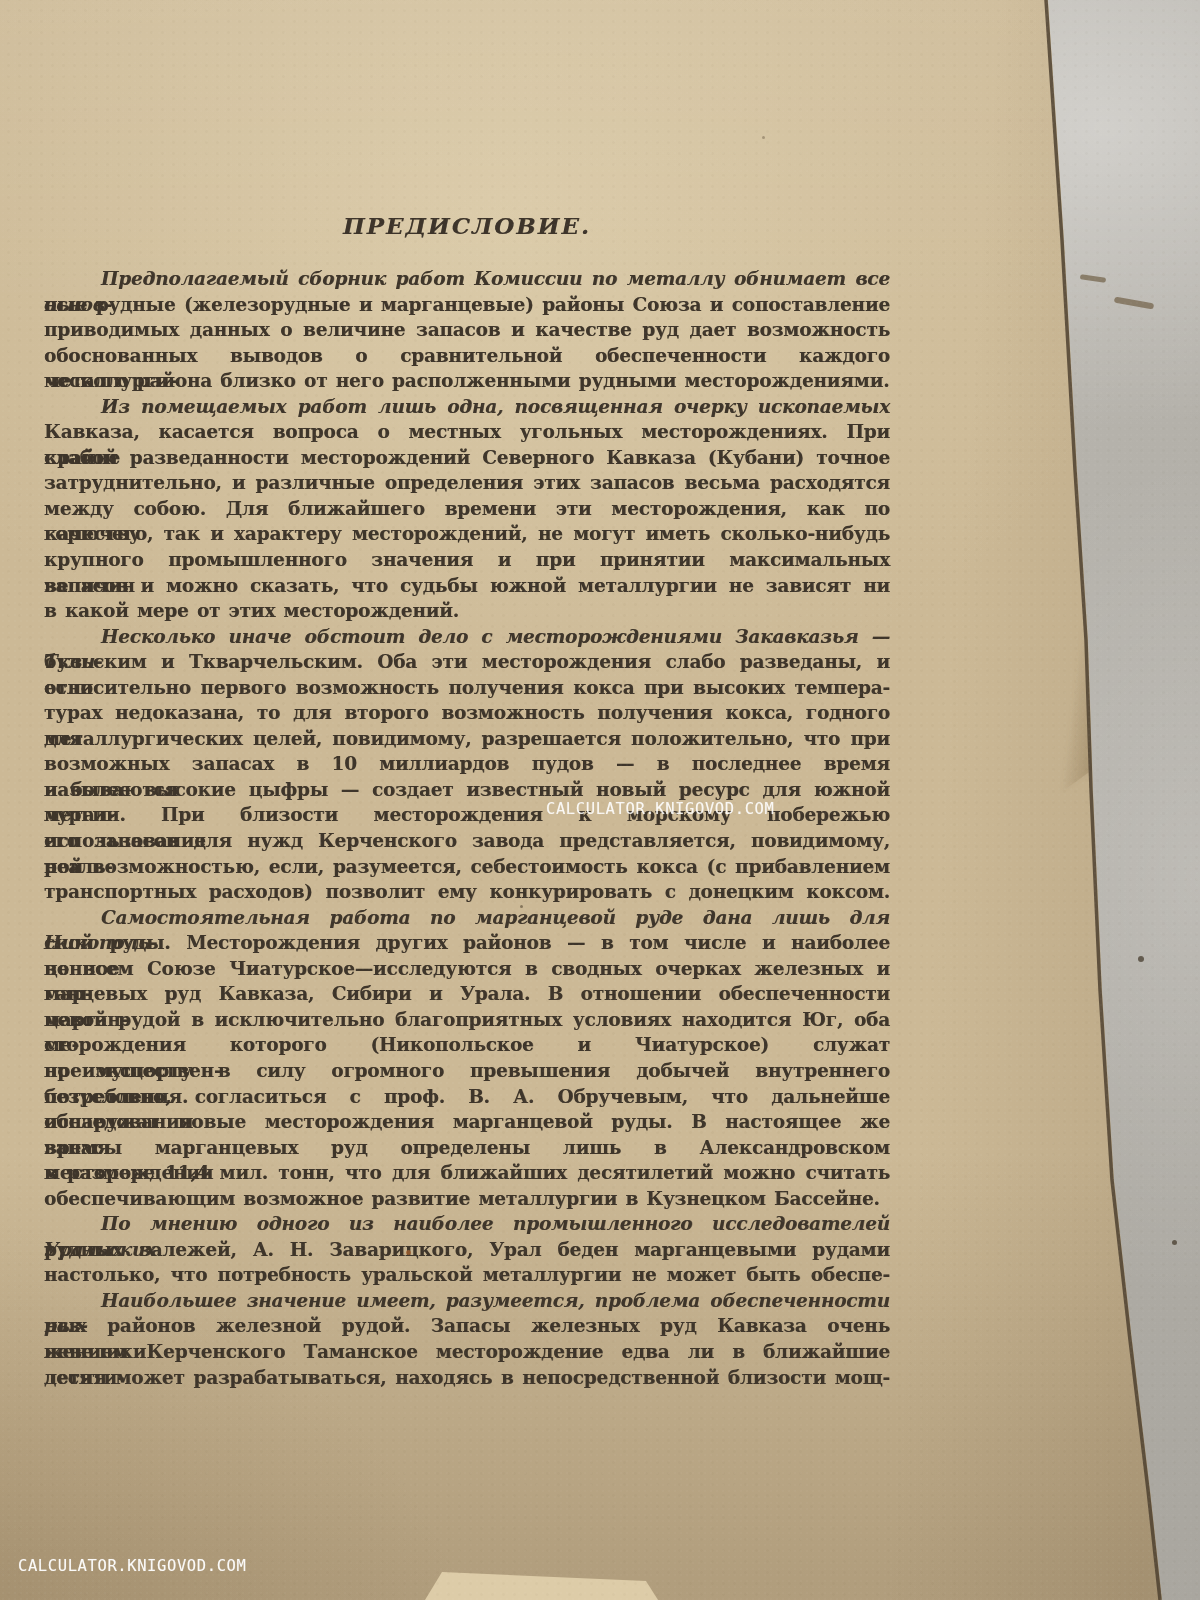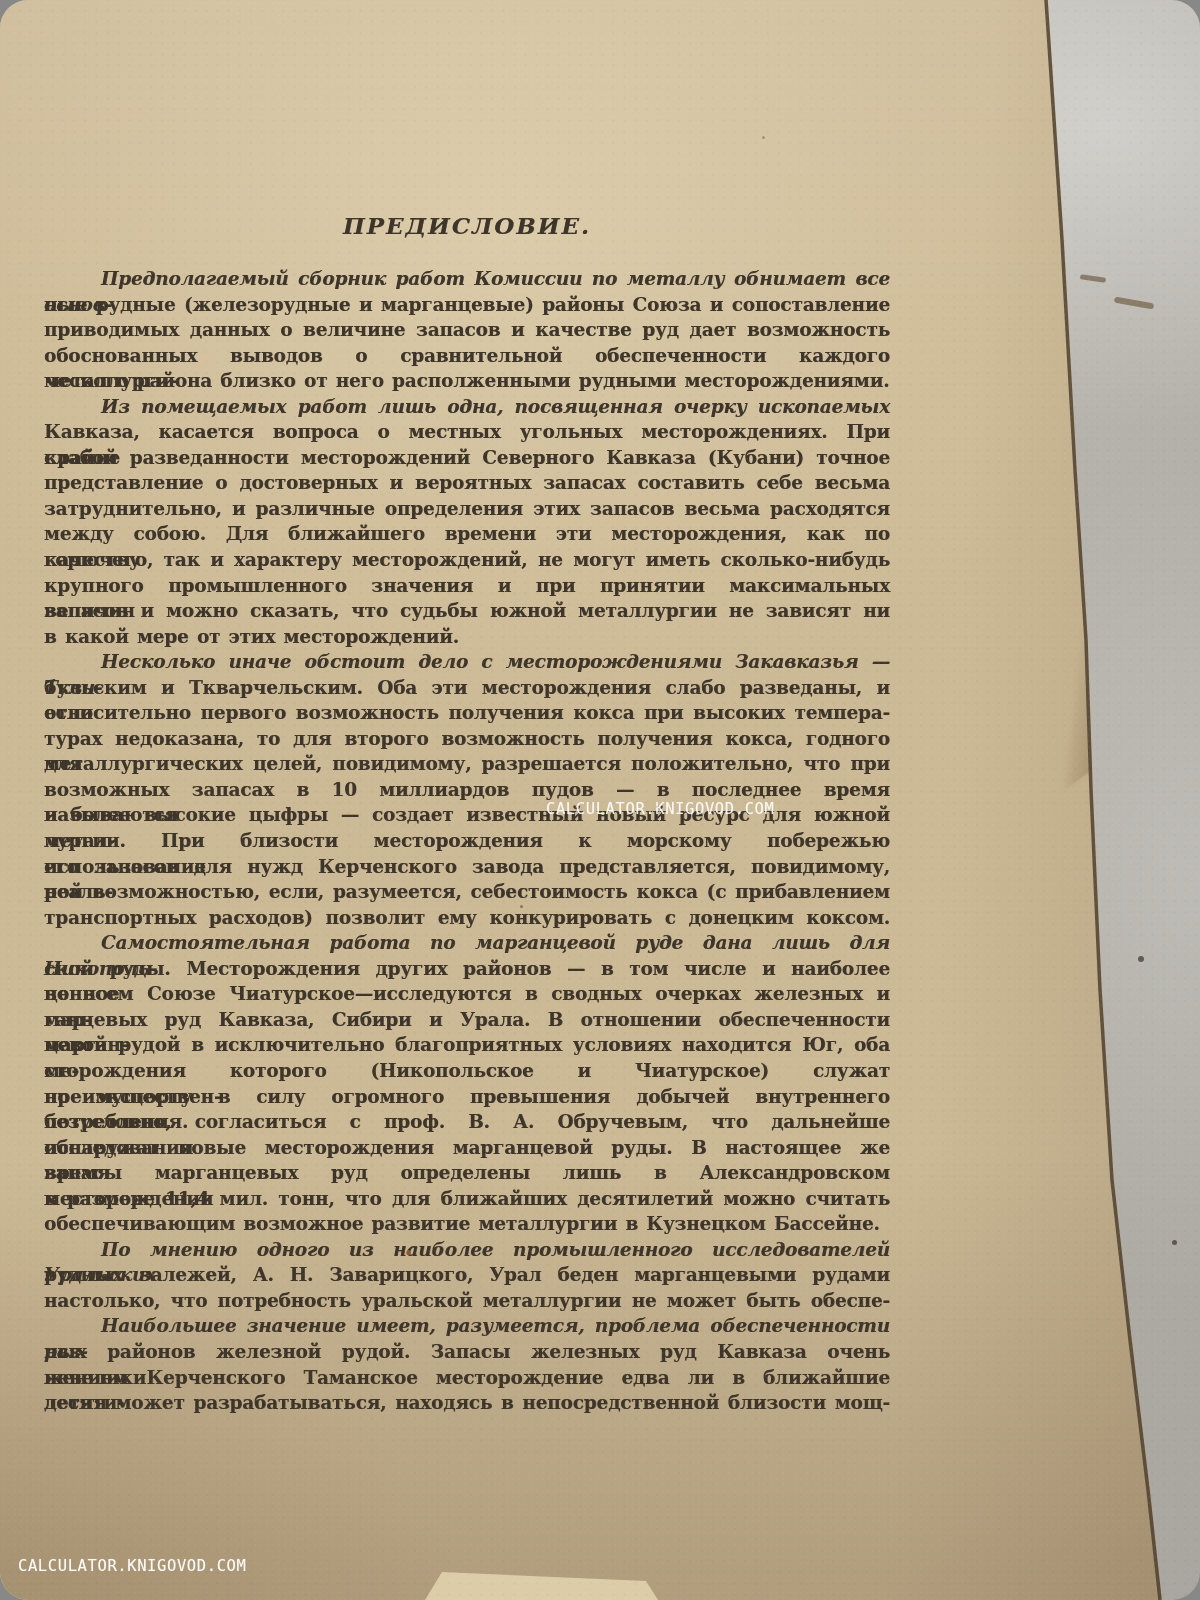--- a/index.html
+++ b/index.html
@@ -1,17 +1,17 @@
 <!DOCTYPE html>
 <html><head>
 <meta charset="utf-8">
 <style>
   html,body{margin:0;padding:0;background:#888;}
   .scene{position:relative;width:1200px;height:1600px;overflow:hidden;
-         font-family:"DejaVu Serif",serif;border-radius:28px;}
+         font-family:"DejaVu Serif",serif;}
   
   .stone{position:absolute;inset:0;
          background:
            radial-gradient(700px 500px at 92% 8%, rgba(255,255,255,.35), rgba(255,255,255,0) 60%),
            radial-gradient(500px 700px at 100% 55%, rgba(255,255,255,.18), rgba(255,255,255,0) 60%),
            linear-gradient(115deg,#aeaba4 0%,#c9c6bf 35%,#b6b3ac 65%,#a9a69f 100%);}
   .stone-mark{position:absolute;background:#75654e;border-radius:3px;opacity:.75;}
   .stone-dot{position:absolute;background:#4e4336;border-radius:50%;opacity:.8;}
   
   .page{position:absolute;inset:0;
@@ -73,21 +73,20 @@
           <div class="line first">Предполагаемый сборник работ Комиссии по металлу обнимает все основ-</div>
           <div class="line">ные рудные (железорудные и марганцевые) районы Союза и сопоставление</div>
           <div class="line">приводимых данных о величине запасов и качестве руд дает возможность</div>
           <div class="line">обоснованных выводов о сравнительной обеспеченности каждого металлурги-</div>
           <div class="line last">ческого района близко от него располженными рудными месторождениями.</div>
         </div>
         <div>
           <div class="line first">Из помещаемых работ лишь одна, посвященная очерку ископаемых</div>
           <div class="line">Кавказа, касается вопроса о местных угольных месторождениях. При крайне</div>
           <div class="line">слабой разведанности месторождений Северного Кавказа (Кубани) точное</div>
-          <div class="line">представление о достоверных и вероятных запасах составить себе весьма</div>
           <div class="line">затруднительно, и различные определения этих запасов весьма расходятся</div>
           <div class="line">между собою. Для ближайшего времени эти месторождения, как по качеству</div>
           <div class="line">горючего, так и характеру месторождений, не могут иметь сколько-нибудь</div>
           <div class="line">крупного промышленного значения и при принятии максимальных величин</div>
           <div class="line">запасов и можно сказать, что судьбы южной металлургии не зависят ни</div>
           <div class="line last">в какой мере от этих месторождений.</div>
         </div>
         <div>
           <div class="line first">Несколько иначе обстоит дело с месторождениями Закавказья — Ткви-</div>
           <div class="line">бульским и Ткварчельским. Оба эти месторождения слабо разведаны, и если</div>

